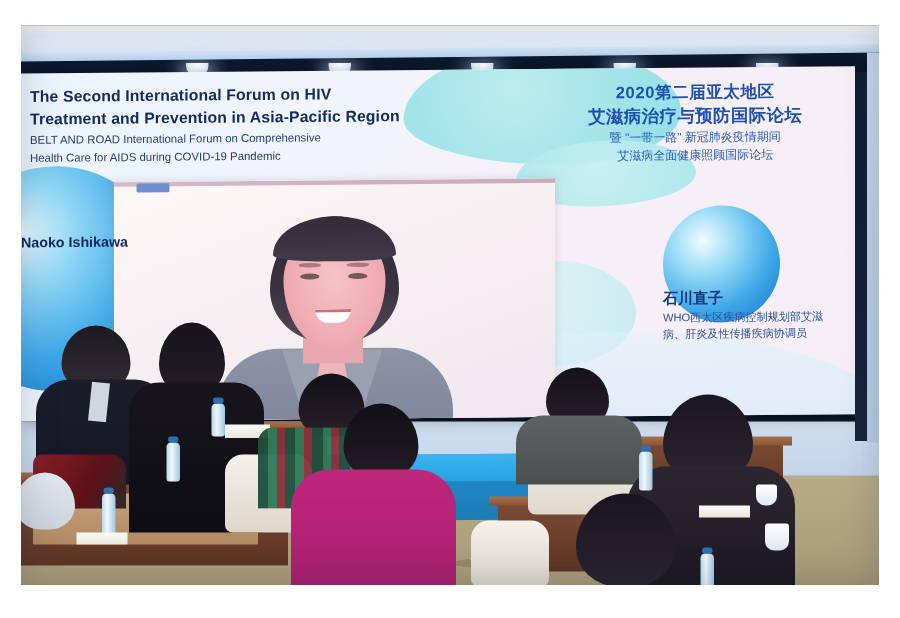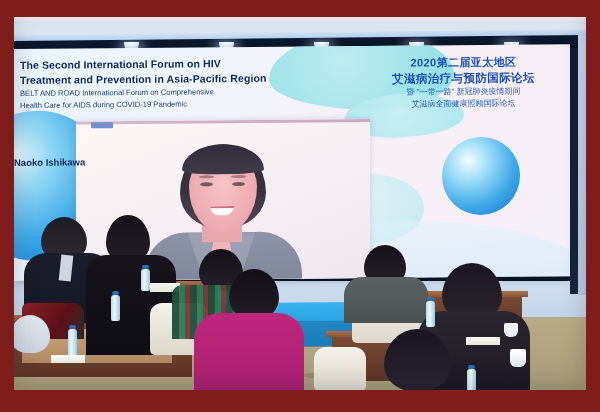--- a/index.html
+++ b/index.html
@@ -3,21 +3,21 @@
 <meta charset="utf-8">
 <title>Conference Photo</title>
 <style>
   html,body{margin:0;padding:0;background:#7fa9dd;}
   body{width:600px;height:412px;overflow:hidden;
        font-family:"Liberation Sans","DejaVu Sans",sans-serif;}
 
   
   #photo-frame{
     position:relative;width:600px;height:412px;
-    background:#7f1d1d;box-sizing:border-box;
+    background:#ffffff;box-sizing:border-box;
     padding:17px 14px 22px 14px;
   }
   #photo{
     position:relative;width:572px;height:373px;overflow:hidden;
     background:#0b1527;
   }
 
   
   .ceiling{position:absolute;left:0;top:0;width:100%;height:26px;
     background:linear-gradient(#f3f6fb 0%,#e6eefa 45%,#cfe0f4 100%);}
@@ -246,20 +246,24 @@
         <div class="c1">2020第二届亚太地区</div>
         <div class="c2">艾滋病治疗与预防国际论坛</div>
         <div class="c3">暨 "一带一路" 新冠肺炎疫情期间</div>
         <div class="c4">艾滋病全面健康照顾国际论坛</div>
       </div>
 
       <div class="name-en">
         <div class="n1">Naoko Ishikawa</div>
       </div>
 
+      <div class="name-cn">
+        <div class="m1">石川直子</div>
+        <div class="m2">WHO西太区疾病控制规划部艾滋病、肝炎及性传播疾病协调员</div>
+      </div>
 
       <div class="vid">
         <div class="vid-bg"></div>
         <div class="vid-top"></div>
         <div class="vid-badge"></div>
 
         <div class="w-body"></div>
         <div class="w-chest"></div>
         <div class="w-lapel-l"></div>
         <div class="w-lapel-r"></div>

